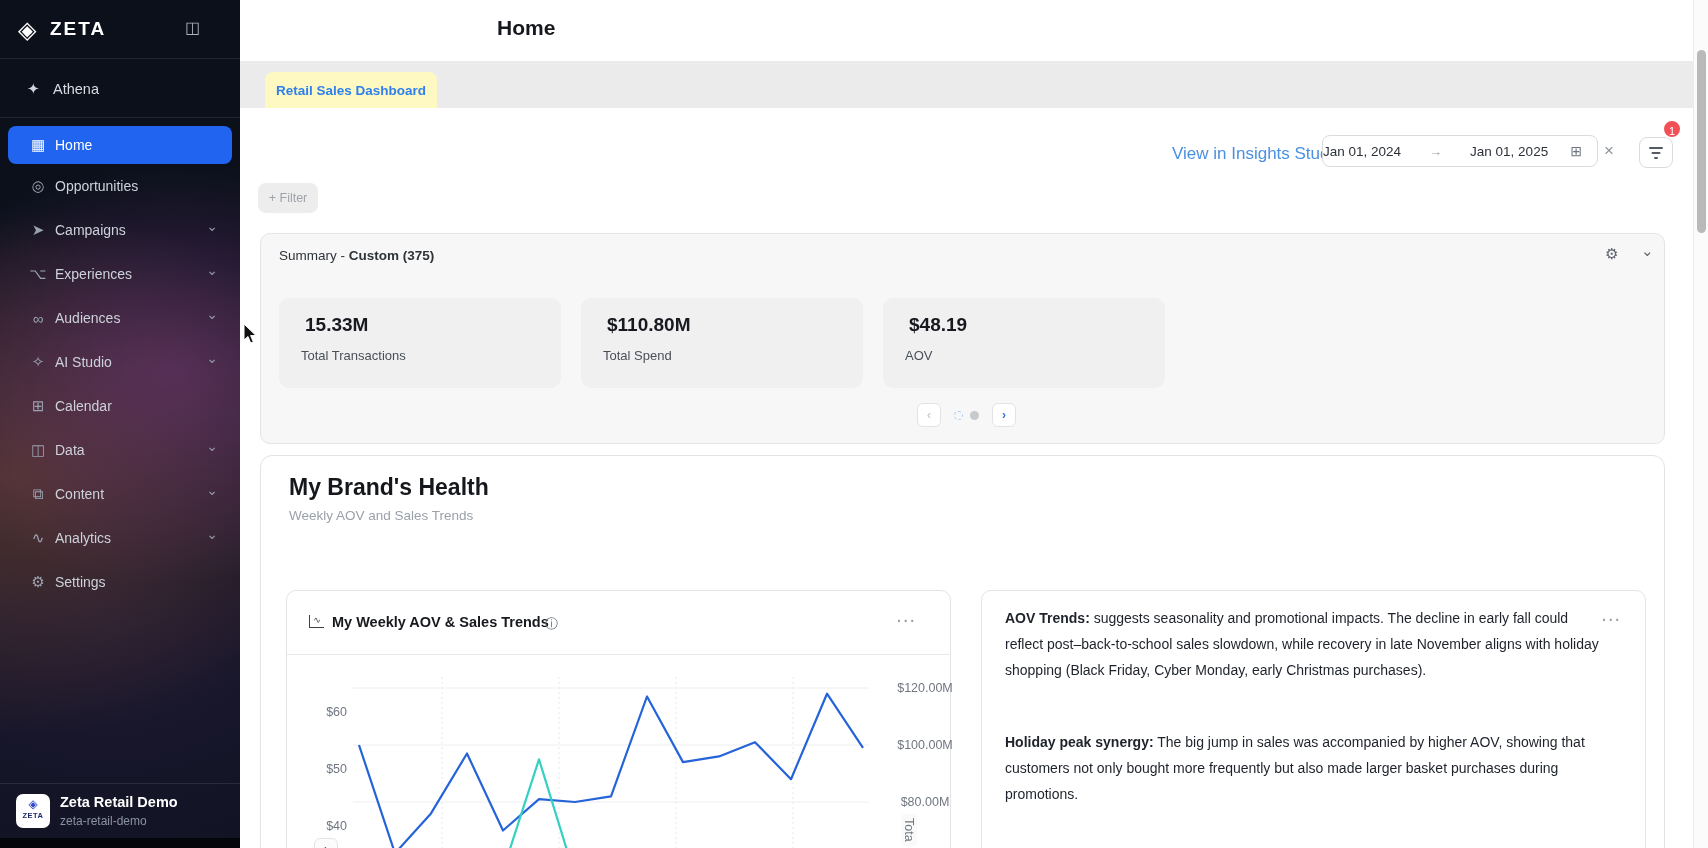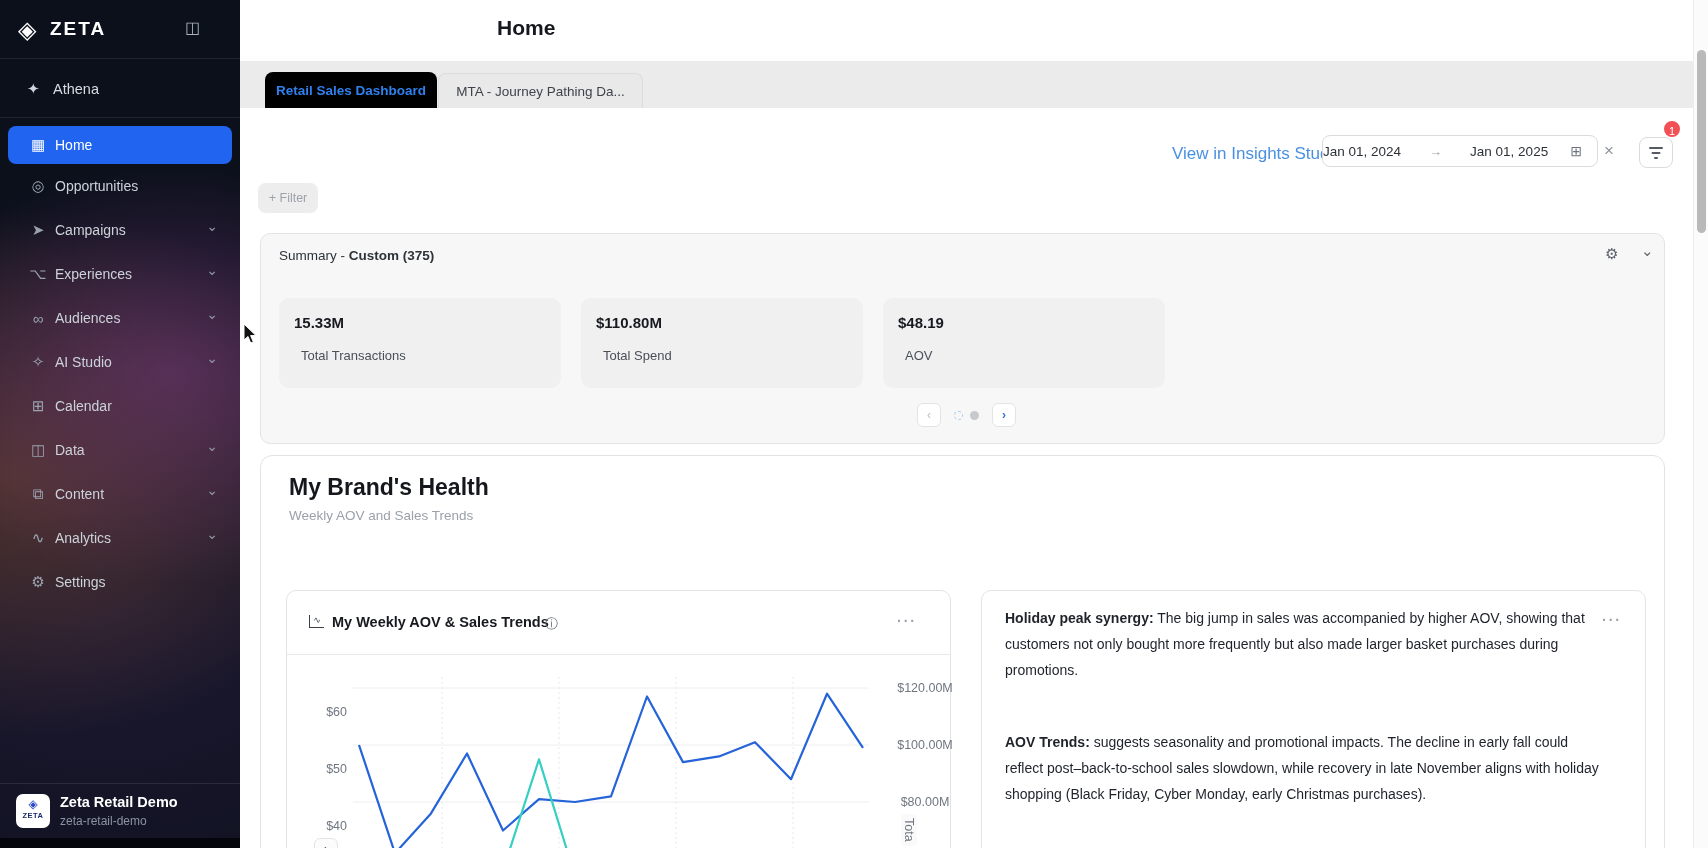--- a/index.html
+++ b/index.html
@@ -36,21 +36,21 @@
   .sb-user-name { position:absolute; left:60px; top:10px; font-size:14.5px; font-weight:700; color:#fff; }
   .sb-user-slug { position:absolute; left:60px; top:30px; font-size:12px; color:#8b94a3; }
   .sb-bottom-strip { position:absolute; left:0; top:838px; width:240px; height:10px; background:#04060b; }
 
   
   .main-header { position:absolute; left:240px; top:0; width:1468px; height:61px; background:#fff; }
   .page-title { position:absolute; left:257px; top:16px; font-size:21px; font-weight:700; color:#16181d; }
   .tab-strip { position:absolute; left:240px; top:61px; width:1468px; height:47px; background:#ebebeb; }
   .tab { position:absolute; top:11px; height:36px; border-radius:8px 8px 0 0; display:flex; align-items:center; justify-content:center;
          font-size:13.5px; cursor:pointer; }
-  .tab.active { left:25px; width:172px; background:#000000; color:#2f80ed; font-weight:700; }
+  .tab.active { left:25px; width:172px; background:#fef9c3; color:#2f80ed; font-weight:700; }
   .tab.inactive { left:198px; width:205px; background:#e9e9e9; border:1px solid #dcdcdc; border-bottom:none; color:#3f434a; top:12px; height:35px; }
 
   
   .insights-link { position:absolute; left:1172px; top:144px; font-size:17px; color:#4a90e2; cursor:pointer; }
   .date-range { position:absolute; left:1322px; top:135px; width:276px; height:32px; border:1px solid #d9dbde; border-radius:8px;
                 background:#fff; display:flex; align-items:center; font-size:13.5px; color:#2c3037; cursor:pointer; }
   .date-start { }
   .date-arrow { margin-left:28px; color:#9aa0a8; font-size:13px; }
   .date-end { margin-left:28px; }
   .date-cal { margin-left:22px; color:#6e747d; font-size:14px; }
@@ -66,21 +66,21 @@
 
   
   .summary-panel { position:absolute; left:260px; top:233px; width:1405px; height:211px; background:#f7f7f8;
                    border:1px solid #e3e4e6; border-radius:10px; }
   .summary-title { position:absolute; left:18px; top:14px; font-size:13.5px; color:#2e3338; }
   .summary-title b { font-weight:700; }
   .summary-gear { position:absolute; left:1344px; top:11px; font-size:15px; color:#5d636b; cursor:pointer; }
   .summary-chev { position:absolute; left:1380px; top:8px; font-size:15px; color:#5d636b; cursor:pointer; }
   .metric-cards { position:absolute; left:18px; top:64px; display:flex; gap:20px; }
   .metric-card { width:282px; height:90px; background:#f0f0f1; border-radius:10px; position:relative; }
-  .metric-value { position:absolute; left:15px; top:16px; font-size:15px; font-weight:700; color:#17191e; }
+  .metric-value { position:absolute; left:26px; top:16px; font-size:19px; font-weight:700; color:#17191e; }
   .metric-label { position:absolute; left:22px; top:50px; font-size:13px; color:#4a4f57; }
   .carousel { position:absolute; left:656px; top:169px; display:flex; align-items:center; }
   .car-btn { width:24px; height:24px; border:1px solid #e2e3e5; border-radius:6px; background:#fff; font-size:12px;
              display:flex; align-items:center; justify-content:center; cursor:pointer; }
   .car-btn.prev { color:#b9bdc2; }
   .car-btn.next { color:#2f6fdf; font-weight:700; }
   .car-dots { display:flex; gap:7px; margin:0 13px; }
   .dot { width:9px; height:9px; border-radius:50%; }
   .dot.hollow { border:1.5px dashed #a9c9ee; background:transparent; }
   .dot.solid { background:#c7c9cc; }
@@ -201,21 +201,20 @@
     </div>
     <div class="sb-bottom-strip"></div>
   </div>
 
   <div class="main-header">
     <div class="page-title">Home</div>
   </div>
 
   <div class="tab-strip">
     <div class="tab active">Retail Sales Dashboard</div>
-    <div class="tab inactive">MTA - Journey Pathing Da...</div>
   </div>
 
   <div class="insights-link">View in Insights Studio</div>
   <div class="date-range">
     <span class="date-start">Jan 01, 2024</span>
     <span class="date-arrow">→</span>
     <span class="date-end">Jan 01, 2025</span>
     <span class="date-cal">⊞</span>
   </div>
   <div class="clear-x">×</div>
@@ -288,22 +287,22 @@
           <polyline points="6.0,88.0 42.0,196.3 78.0,156.4 114.0,96.5 150.0,173.5 186.0,142.2 222.0,145.0 258.0,139.3 294.0,39.5 330.0,105.1 366.0,99.4 402.0,85.2 438.0,122.2 474.0,36.7 510.0,90.8" fill="none" stroke="#2563d9" stroke-width="2.2" stroke-linejoin="round"></polyline>
           <polyline points="6.0,219.1 42.0,222.0 78.0,216.3 114.0,219.1 150.0,213.4 186.0,102.3 222.0,219.1 258.0,216.3 294.0,222.0 330.0,219.1 366.0,216.3 402.0,219.1 438.0,222.0 474.0,216.3 510.0,219.1" fill="none" stroke="#35cfc3" stroke-width="2.2" stroke-linejoin="round"></polyline>
         </svg>
       <div class="rot-axis-title">Tota</div>
       <div class="mini-btn">›</div>
     </div>
 
     <div class="insight-card">
       <span class="dots-menu">···</span>
       <div class="insight-body" id="insight-body">
+          <div class="insight-p"><b>AOV Trends:</b> suggests seasonality and promotional impacts. The decline in early fall could reflect post–back-to-school sales slowdown, while recovery in late November aligns with holiday shopping (Black Friday, Cyber Monday, early Christmas purchases).</div>
           <div class="insight-p"><b>Holiday peak synergy:</b> The big jump in sales was accompanied by higher AOV, showing that customers not only bought more frequently but also made larger basket purchases during promotions.</div>
-          <div class="insight-p"><b>AOV Trends:</b> suggests seasonality and promotional impacts. The decline in early fall could reflect post–back-to-school sales slowdown, while recovery in late November aligns with holiday shopping (Black Friday, Cyber Monday, early Christmas purchases).</div>
         </div>
     </div>
   </div>
 
   <div class="scrollbar">
     <div class="scroll-thumb"></div>
   </div>
 
   <svg class="cursor" viewBox="0 0 16 22">
     <polygon points="1,0 1,16 5,12.5 7.7,19 10.3,17.9 7.6,11.6 13,11.6" fill="#111" stroke="#fff" stroke-width="1"></polygon>

